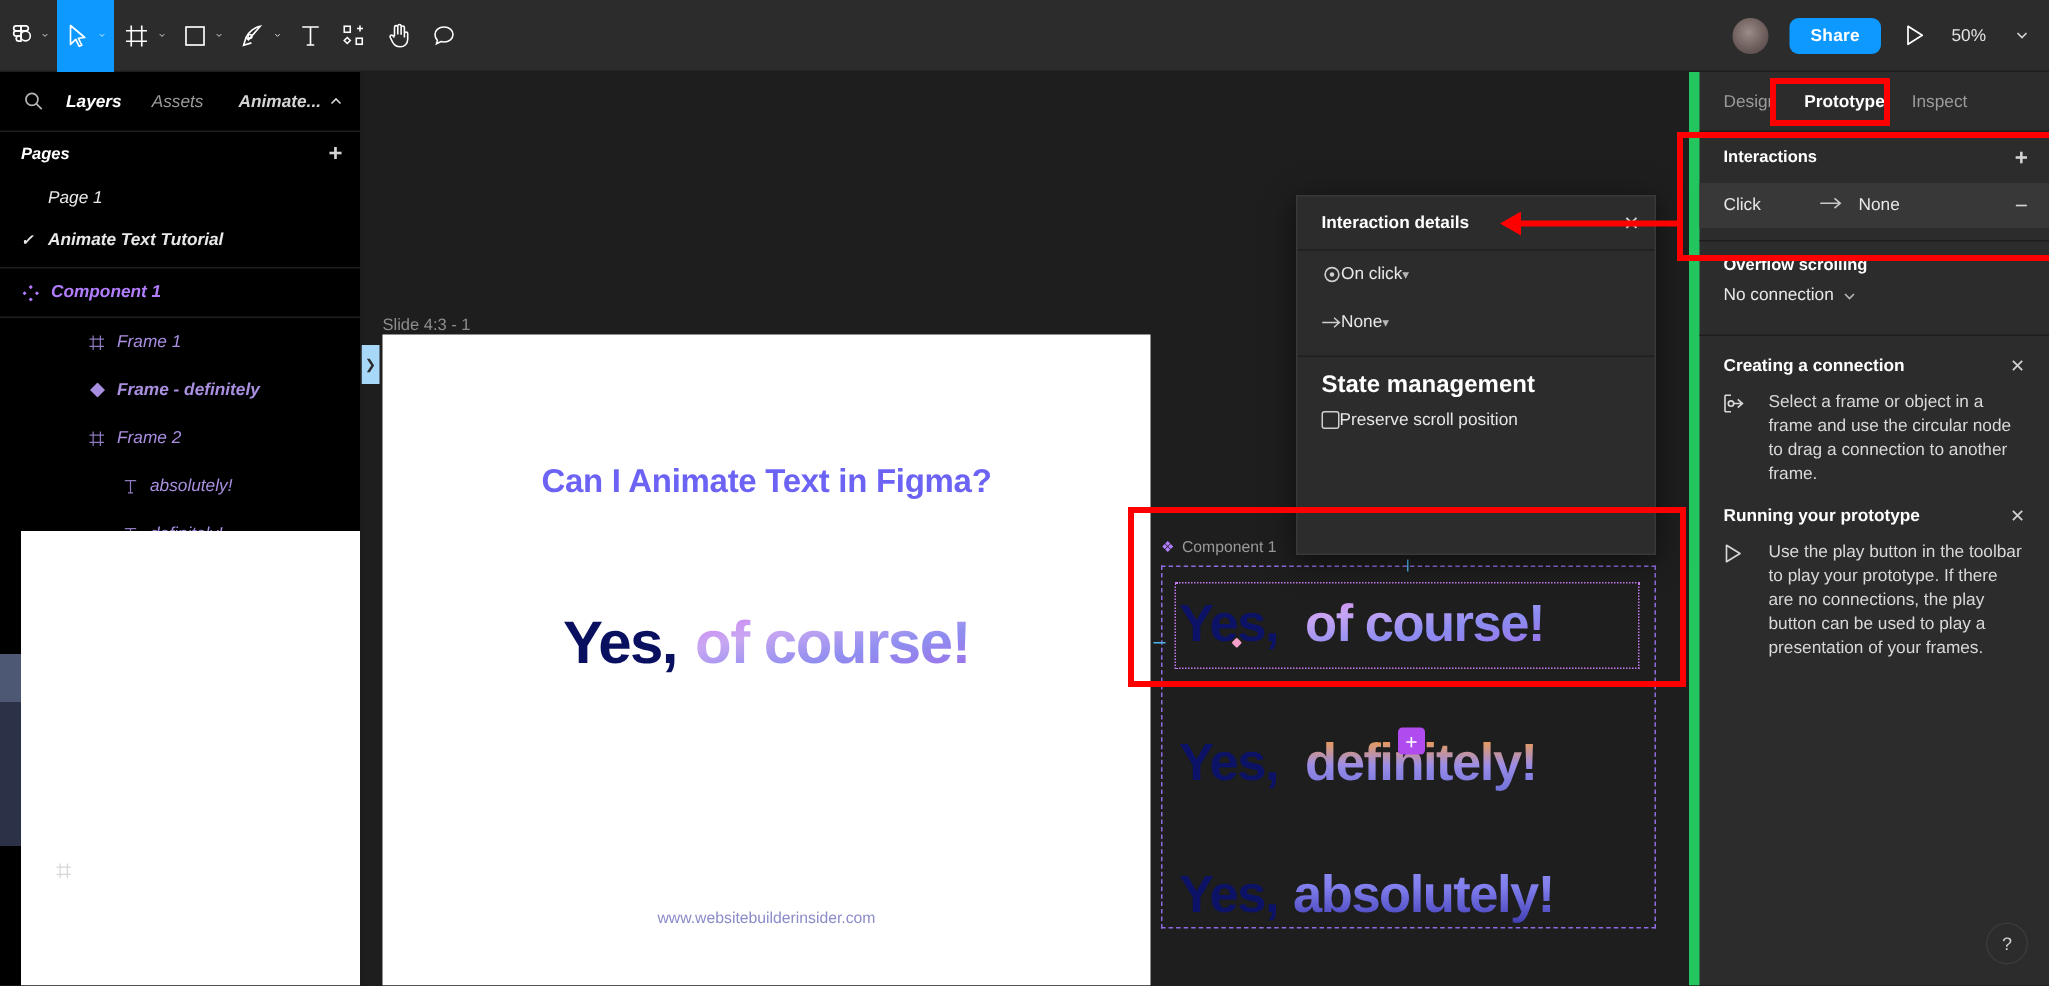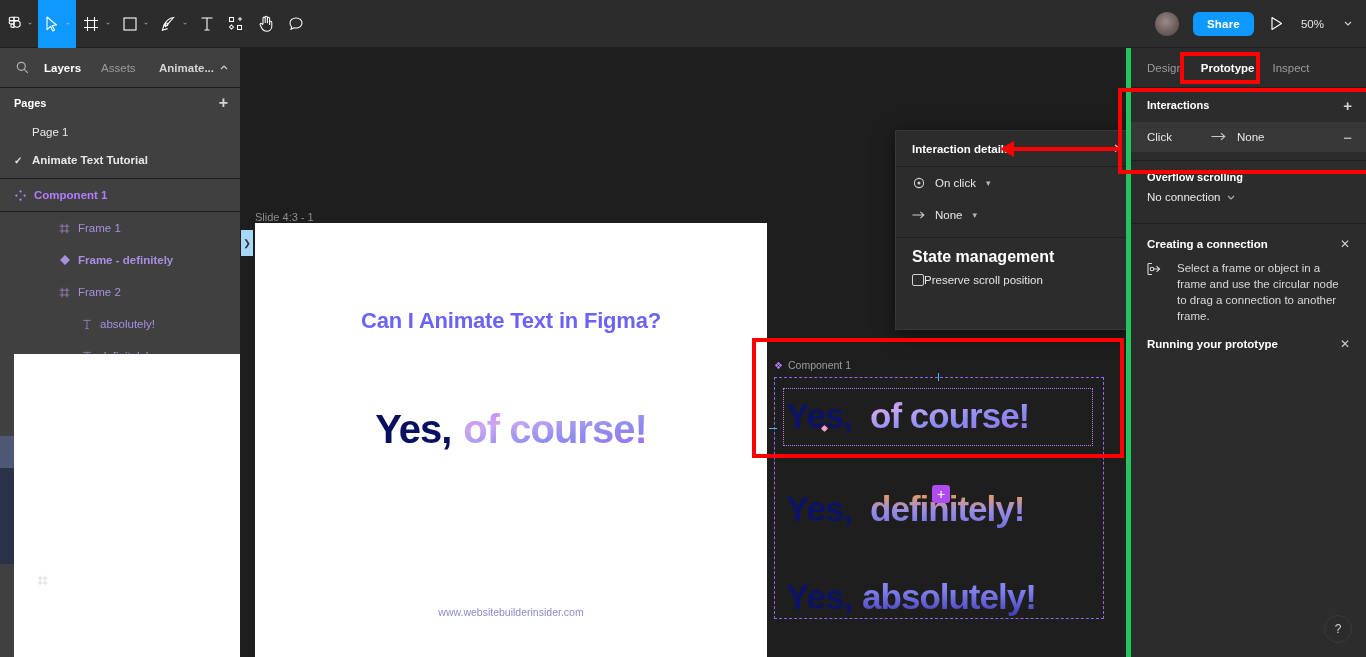--- a/index.html
+++ b/index.html
@@ -39,22 +39,22 @@
     border-radius:6px; padding:6px 14px; cursor:pointer; margin-right:16px;
     letter-spacing:.2px;
   }
   .play-btn { color:#fff; margin-right:18px; cursor:pointer; display:flex; align-items:center;}
   .zoom-ctl { display:flex; align-items:center; gap:20px; color:#e5e5e5;
               font-size:11.5px; margin-right:14px; cursor:pointer; }
 
   
   .sidebar {
     position:absolute; left:0; top:48px; width:241px; height:609px;
-    background:#404040; border-right:1px solid #1e1e1e;
-    display:flex; flex-direction:column;
+    background:#000000; border-right:1px solid #1e1e1e;
+    display:flex; flex-direction:column;font-style:italic;
   }
   .sb-tabs {
     height:40px; display:flex; align-items:center; gap:0;
     border-bottom:1px solid #1e1e1e; padding:0 10px;
     position:relative;
   }
   .sb-search { width:24px; display:flex; align-items:center; justify-content:center;
                color:#b3b3b3; cursor:pointer; }
   .sb-tab { font-size:11.5px; padding:0 10px; cursor:pointer; color:#9b9b9b; }
   .sb-tab.sel { color:#ffffff; font-weight:bold; }
@@ -161,46 +161,46 @@
   .g-abs    { background:linear-gradient(180deg,#8d8cf0 0%,#8280ee 35%,#5a57cc 75%,#3f3dae 100%);
               -webkit-background-clip:text; background-clip:text; color:transparent; margin-left:10px;}
   .plus-badge {
     position:absolute; left:158px; top:112px; width:18px; height:18px;
     background:#b04bf0; border-radius:3px; color:#fff; font-size:14px;
     display:flex; align-items:center; justify-content:center; line-height:1;
   }
 
   
   .popup {
-    position:absolute; left:895px; top:130px; width:240px; height:200px;
+    position:absolute; left:864px; top:130px; width:240px; height:240px;
     background:#2c2c2c; box-shadow:0 4px 18px rgba(0,0,0,.55);
     border:1px solid #383838;
   }
   .popup-head {
     height:36px; display:flex; align-items:center; justify-content:space-between;
     padding:0 10px 0 16px; border-bottom:1px solid #1f1f1f;
   }
   .popup-title { font-size:11.5px; font-weight:bold; color:#fff; }
   .popup-x { color:#d0d0d0; cursor:pointer; font-size:13px; line-height:1;}
   .popup-row {
-    height:32px; display:flex; align-items:center; gap:10px; padding:0 16px;
+    height:32px; display:flex; align-items:center; gap:0; padding:0 16px;
     font-size:11.5px; color:#e8e8e8;
   }
   .popup-row .pic { width:13px; display:flex; align-items:center; justify-content:center;
                     color:#cfcfcf; }
   .popup-row .pchev { color:#b5b5b5; font-size:9px; }
   .popup-sec { border-top:1px solid #1f1f1f; margin-top:6px; padding-top:10px; }
   .popup-sec-title { font-size:16px; font-weight:bold; color:#fff; padding:0 16px 8px 16px; }
   .popup-check { display:flex; align-items:center; padding:0 16px; font-size:11.5px;}
   .cbox { width:12px; height:12px; border:1px solid #cfcfcf; border-radius:2px; }
 
   
   .right {
     position:absolute; left:1126px; top:48px; width:240px; height:609px;
-    background:#2c2c2c; border-left:5px solid #22c55e;
+    background:#2c2c2c; border-left:7px solid #22c55e;
   }
   .rp-tabs { height:40px; display:flex; align-items:center; padding:0 8px;
              border-bottom:1px solid #1e1e1e; gap:2px; }
   .rp-tab { font-size:11.5px; padding:5px 8px; cursor:pointer; color:#9b9b9b; }
   .rp-tab.sel { color:#ffffff; font-weight:bold; }
   .rp-sec-head {
     height:34px; display:flex; align-items:center; justify-content:space-between;
     padding:0 14px 0 16px; font-size:11px; font-weight:bold; color:#fff;
   }
   .rp-plus { font-size:15px; color:#d4d4d4; cursor:pointer; line-height:1;}
@@ -628,20 +628,28 @@
         </span>
         <span class="help-text">Select a frame or object in a frame and use the circular node to drag a connection to another frame.</span>
       </div>
     </div>
 
     <div class="help-card">
       <div class="help-head">
         <span class="help-title">Running your prototype</span>
         <span class="help-x">✕</span>
       </div>
+      <div class="help-body">
+        <span class="help-icon">
+          <svg width="13" height="14" viewBox="0 0 13 14">
+              <path d="M2 1.5l9 5.5-9 5.5z" fill="none" stroke="#d8d8d8" stroke-width="1.1" stroke-linejoin="round"></path>
+            </svg>
+        </span>
+        <span class="help-text">Use the play button in the toolbar to play your prototype. If there are no connections, the play button can be used to play a presentation of your frames.</span>
+      </div>
     </div>
 
     <div class="help-circle">?</div>
   </div>
 
   <div class="ann ann-box ann-proto-tab"></div>
   <div class="ann ann-box ann-interactions"></div>
   <div class="ann ann-box ann-canvas-comp"></div>
   <div class="ann ann-arrow-line"></div>
   <div class="ann ann-arrow-head"></div>

